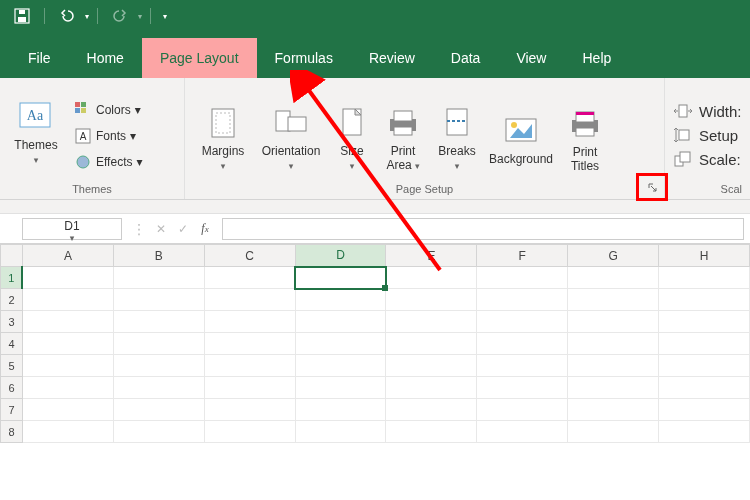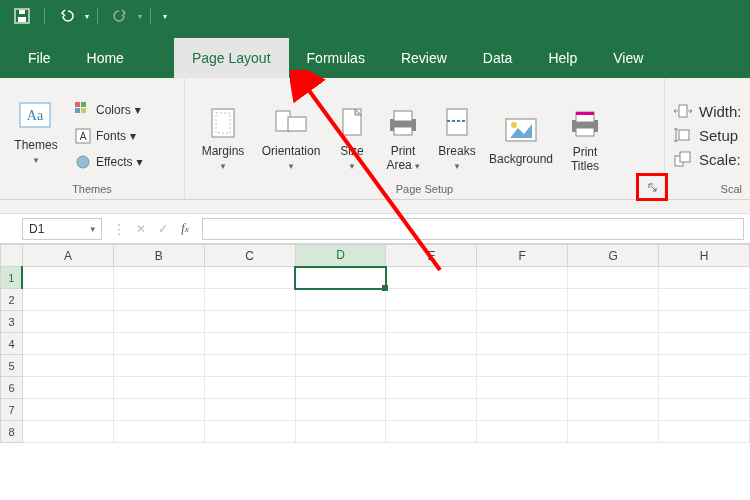--- a/index.html
+++ b/index.html
@@ -8,21 +8,21 @@
   
   .titlebar { background: #217346; height: 32px; display: flex; align-items: center; padding: 0 8px; gap: 4px; }
   .tb-btn { width: 28px; height: 24px; display: flex; align-items: center; justify-content: center; color: #fff; }
   .tb-btn svg { width: 16px; height: 16px; }
   .tb-sep { width: 1px; height: 16px; background: rgba(255,255,255,0.3); margin: 0 4px; }
   .dim { opacity: 0.5; }
 
   
   .ribbon-tabs { background: #217346; height: 46px; display: flex; align-items: flex-end; padding: 0 10px; gap: 0; }
   .ribbon-tab { padding: 12px 18px; color: #fff; font-size: 14px; cursor: pointer; }
-  .ribbon-tab.active { background: #e5e5e5; color: #217346; margin-left: 32px; }
+  .ribbon-tab.active { background: #fca5a5; color: #217346; }
 
   
   .ribbon-body { background: #f3f2f1; border-bottom: 1px solid #d4d4d4; height: 122px; display: flex; position: relative; }
   .ribbon-group { border-right: 1px solid #e1e1e1; display: flex; flex-direction: column; padding: 20px 8px 2px 8px; position: relative; }
   .group-controls { flex: 1; display: flex; align-items: flex-start; gap: 6px; }
   .group-label { text-align: center; font-size: 11px; color: #666; padding: 4px 0 2px 0; position: relative; }
 
   .big-btn { display: flex; flex-direction: column; align-items: center; justify-content: flex-start; width: 60px; text-align: center; font-size: 12px; gap: 4px; padding-top: 2px; cursor: pointer; }
   .big-btn .bicon { width: 34px; height: 34px; display: flex; align-items: center; justify-content: center; }
   .big-btn .blabel { line-height: 14px; }
@@ -37,21 +37,21 @@
 
   .dialog-highlight { position: absolute; border: 3px solid #ff0000; width: 32px; height: 28px; z-index: 10; pointer-events: none; }
 
   
   .scale-col { display: flex; flex-direction: column; gap: 2px; padding-top: 2px;}
   .scale-row { display: flex; align-items: center; gap: 6px; height: 22px; font-size: 15px;}
   .scale-row .sicon { width: 20px; height: 16px; display:flex; align-items:center; justify-content:center;}
 
   
   .fx-bar { background: #fff; border-bottom: 1px solid #d4d4d4; height: 30px; display: flex; align-items: center; }
-  .name-box { width: 80px; height: 22px; border: 1px solid #ccc; margin: 0 6px 0 22px; display: flex; align-items: center; padding: 0 6px; font-size: 12px; background:#fff; }
+  .name-box { width: 100px; height: 22px; border: 1px solid #ccc; margin: 0 6px 0 22px; display: flex; align-items: center; padding: 0 6px; font-size: 12px; background:#fff;flex-direction:column; }
   .name-box span.val { flex:1; }
   .name-box .dd { font-size: 9px; color: #666; }
   .fx-vdots { color:#bbb; font-size:14px; padding:0 4px;}
   .fx-icon { width: 22px; height: 22px; display: flex; align-items: center; justify-content: center; color: #999; }
   .fx-input { flex: 1; height: 22px; border: 1px solid #ccc; margin: 0 6px 0 6px; background:#fff; }
 
   
   .grid-wrap { position: relative; }
   .grid { border-collapse: collapse; table-layout: fixed; }
   .corner { width: 22px; height: 22px; background: #f3f2f1; border: 1px solid #d4d4d4; }
@@ -97,22 +97,22 @@
   <span style="color:#fff;font-size:8px;padding:0 4px;">▾</span>
 </div>
 
 <div class="ribbon-tabs">
   <div class="ribbon-tab">File</div>
   <div class="ribbon-tab">Home</div>
   <div class="ribbon-tab active">Page Layout</div>
   <div class="ribbon-tab">Formulas</div>
   <div class="ribbon-tab">Review</div>
   <div class="ribbon-tab">Data</div>
+  <div class="ribbon-tab">View</div>
   <div class="ribbon-tab">Help</div>
-  <div class="ribbon-tab">View</div>
 </div>
 
 <div class="ribbon-body">
 
   <div class="ribbon-group" style="width:185px;">
     <div class="group-controls">
       <div class="big-btn" style="width:56px;">
         <div class="bicon">
           <svg width="34" height="34" viewBox="0 0 34 34">
               <rect x="1" y="3" width="30" height="24" fill="#fff" stroke="#6aa9d8"></rect>

